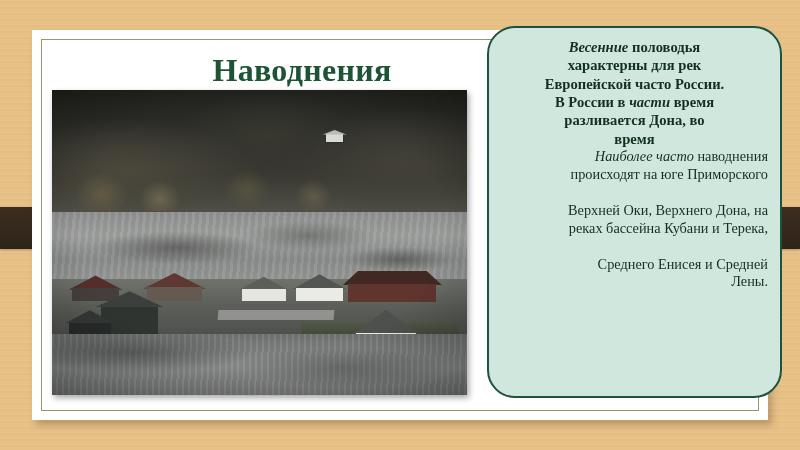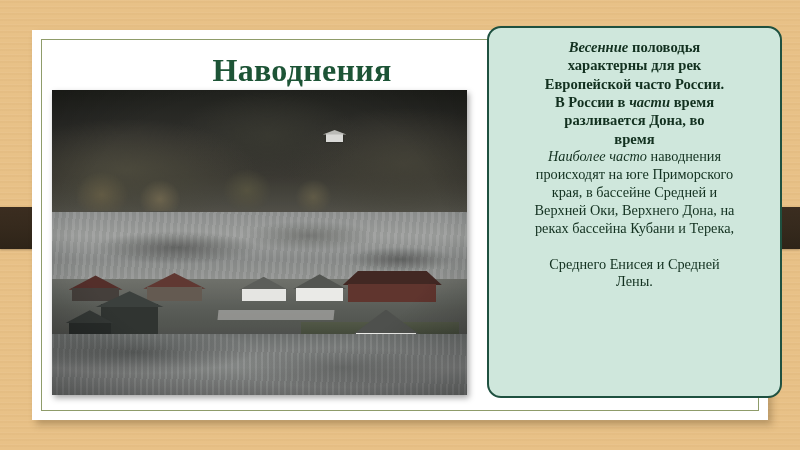--- a/index.html
+++ b/index.html
@@ -258,40 +258,40 @@
 
   
   .text-panel {
     position: absolute;
     left: 487px;
     top: 26px;
     width: 295px;
     height: 372px;
     background: #cfe7dc;
     border: 2px solid #1f5140;
-    border-radius: 14px;
+    border-radius: 28px;
     padding: 10px 12px 8px 12px;
     display: flex;
     align-items: flex-start;
     justify-content: center;
     overflow: hidden;
   }
   .panel-text {
     width: 100%;
     text-align: center;
     color: #12301f;
     font-size: 14.3px;
     line-height: 1.255;
   }
   .panel-text .p-strong { font-weight: bold; }
   .panel-text .p-em     { font-style: italic; font-weight: bold; }
   .panel-text .p-em-lt  { font-style: italic; }
   .panel-text p { margin: 0; }
   .panel-text .para-1 { font-weight: bold; font-size: 14.6px; }
-  .panel-text .para-2 { font-weight: normal; font-size: 14.3px; }
+  .panel-text .para-2 { font-weight: normal; font-size: 14.3px; text-align: right; }
 </style>
 </head>
 <body>
 
 <div class="slide-backdrop"></div>
 <div class="wood-grain"></div>
 
 <div class="brown-band left"></div>
 <div class="brown-band right"></div>
 
@@ -354,21 +354,21 @@
       <span class="p-em">Весенние</span><span class="p-strong"> половодья</span><br>
       <span class="p-strong">характерны для рек</span><br>
       <span class="p-strong">Европейской часто России.</span><br>
       <span class="p-strong">В России в </span><span class="p-em">части</span><span class="p-strong"> время</span><br>
       <span class="p-strong">разливается Дона, во</span><br>
       <span class="p-strong">время</span><br>
     </p>
     <p class="para-2">
       <span class="p-em-lt">Наиболее часто</span><span> наводнения</span><br>
       <span>происходят на юге Приморского</span><br>
-      <span>края, в бассейне Средней и</span><br>
+      <br>
       <span>Верхней Оки, Верхнего Дона, на</span><br>
       <span>реках бассейна Кубани и Терека,</span><br>
       <br>
       <span>Среднего Енисея и Средней</span><br>
       <span>Лены.</span>
     </p>
   </div>
 </div>
 
 </body></html>

